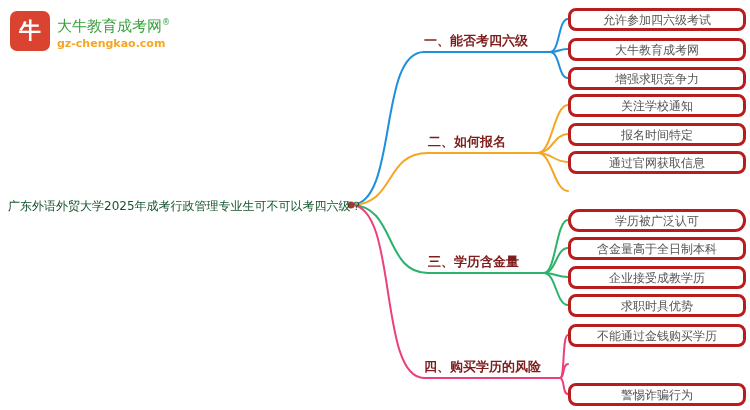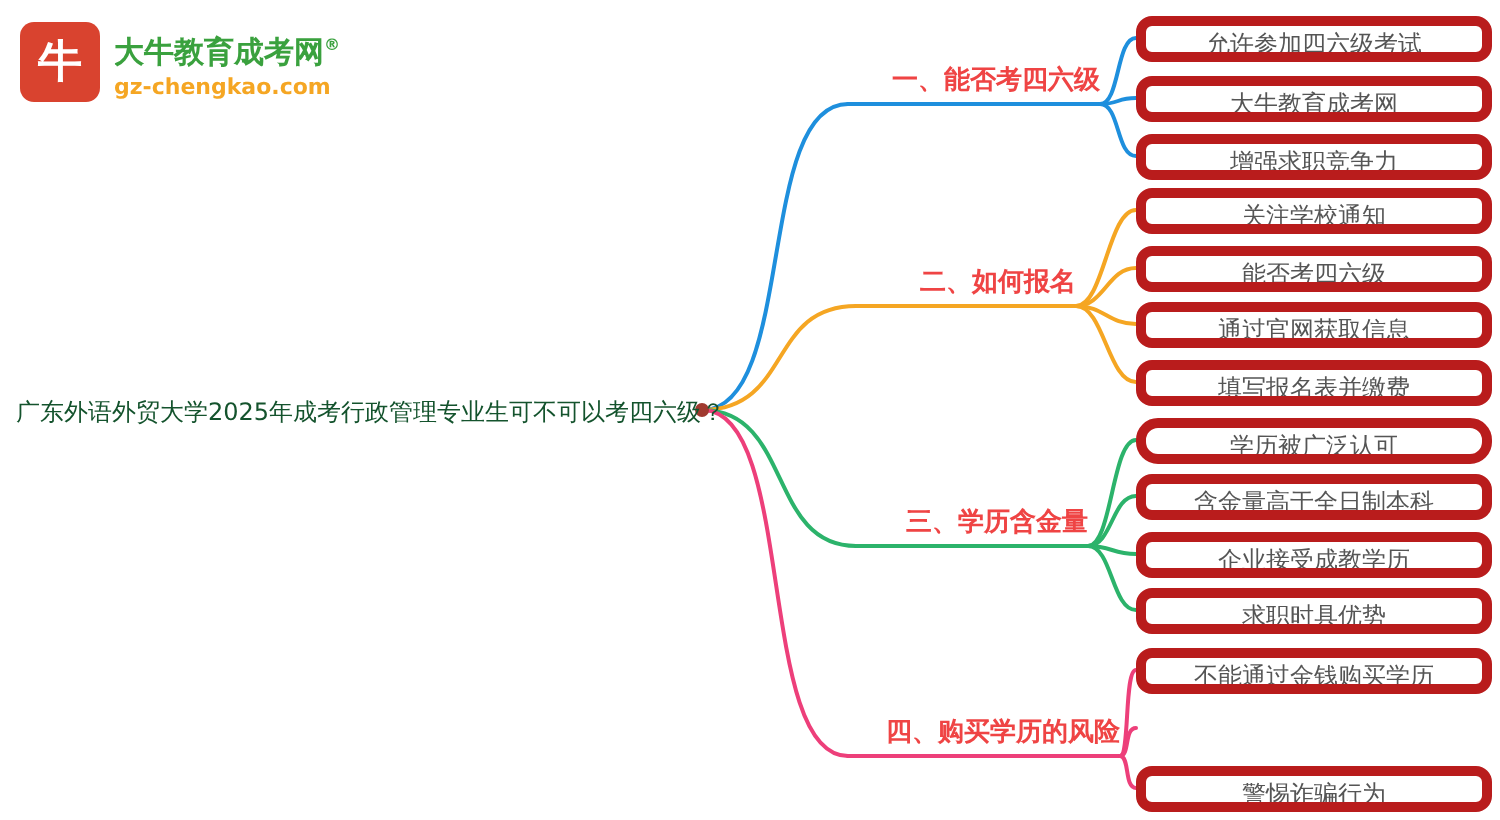--- a/index.html
+++ b/index.html
@@ -12,42 +12,42 @@
   svg.links{position:absolute;left:0;top:0;pointer-events:none;}
   svg.links path{fill:none;stroke-width:2;stroke-linecap:round;}
 
   
   .s-b1{stroke:#1e8fdd;} .s-b2{stroke:#f5a623;} .s-b3{stroke:#2cb36b;} .s-b4{stroke:#ed3f7a;}
   .c-b1{border-color:#1e8fdd;} .c-b2{border-color:#f5a623;} .c-b3{border-color:#2cb36b;} .c-b4{border-color:#ed3f7a;}
 
   .node{position:absolute;box-sizing:border-box;}
   .leaf{
     left:568px;width:178px;height:23px;
-    border:5px solid #b91c1c;border-radius:8px;background:#fff;
+    border:3px solid #b91c1c;border-radius:8px;background:#fff;
     font-size:12px;line-height:19px;text-align:center;color:#555;
     white-space:nowrap;overflow:hidden;
   }
   .branch-label{
-    position:absolute;font-size:13px;font-weight:bold;color:#ef4444;
-    text-align:right;white-space:nowrap;height:16px;line-height:16px;
+    position:absolute;font-size:13px;font-weight:bold;color:#7f1d1d;
+    text-align:left;white-space:nowrap;height:16px;line-height:16px;
   }
   .root-topic{
     position:absolute;left:8px;top:198px;
     font-size:12px;color:#14532d;white-space:nowrap;letter-spacing:0px;
   }
 
   
   .logo{position:absolute;left:10px;top:11px;display:flex;align-items:flex-start;}
   .logo-icon{
     width:40px;height:40px;background:#d9432f;border-radius:7px;
     color:#fff;font-weight:bold;font-size:22px;
     display:flex;align-items:center;justify-content:center;flex:0 0 auto;
   }
   .logo-text{margin-left:7px;padding-top:2px;}
-  .brand{color:#3aa13e;font-weight:bold;font-size:15px;line-height:19px;}
+  .brand{color:#3aa13e;font-weight:normal;font-size:15px;line-height:19px;}
   .brand sup{font-size:8px;color:#3aa13e;}
   .domain{color:#f5a623;font-weight:bold;font-size:11px;line-height:16px;}
 </style>
 </head>
 <body>
 
 <div id="stage">
 
   <svg class="links" width="750" height="410">
 
@@ -104,23 +104,22 @@
   <div class="branch-label" style="left:424px;top:33px;width:126px;">一、能否考四六级</div>
   <div class="branch-label" style="left:428px;top:134px;width:110px;">二、如何报名</div>
   <div class="branch-label" style="left:428px;top:254px;width:116px;">三、学历含金量</div>
   <div class="branch-label" style="left:424px;top:359px;width:136px;">四、购买学历的风险</div>
 
   <div class="node leaf c-b1" style="top:8px;">允许参加四六级考试</div>
   <div class="node leaf c-b1" style="top:38px;">大牛教育成考网</div>
   <div class="node leaf c-b1" style="top:67px;">增强求职竞争力</div>
 
   <div class="node leaf c-b2" style="top:94px;">关注学校通知</div>
-  <div class="node leaf c-b2" style="top:123px;">能否考四六级</div>
+  <div class="node leaf c-b2" style="top:123px;">报名时间特定</div>
   <div class="node leaf c-b2" style="top:151px;">通过官网获取信息</div>
-  <div class="node leaf c-b2" style="top:180px;">填写报名表并缴费</div>
 
   <div class="node leaf c-b3" style="top:209px;border-radius:11px;">学历被广泛认可</div>
   <div class="node leaf c-b3" style="top:266px;">企业接受成教学历</div>
   <div class="node leaf c-b3" style="top:237px;">含金量高于全日制本科</div>
   <div class="node leaf c-b3" style="top:294px;">求职时具优势</div>
 
   <div class="node leaf c-b4" style="top:324px;">不能通过金钱购买学历</div>
   <div class="node leaf c-b4" style="top:383px;">警惕诈骗行为</div>
 
 </div>

